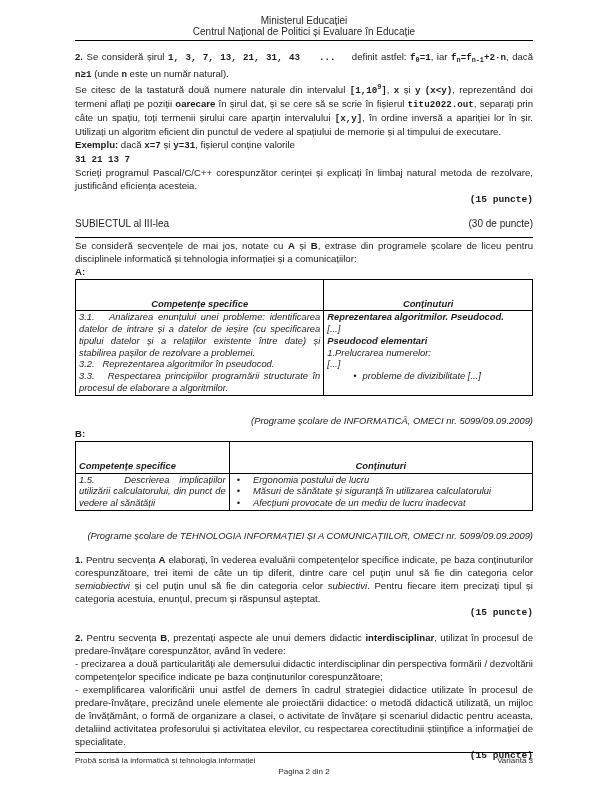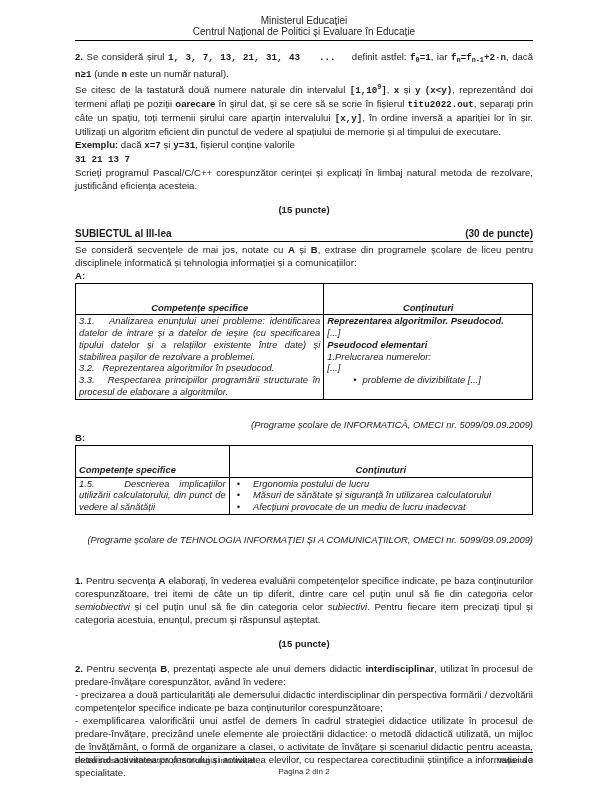--- a/index.html
+++ b/index.html
@@ -10,37 +10,37 @@
     font-family:"Liberation Sans","DejaVu Sans",sans-serif;
     font-size:9.6px;line-height:13px;color:#1c1c1c;
     box-sizing:border-box;
     padding:16px 73px 0 75px;
     overflow:hidden;
   }
   p{margin:0;}
   .doc-header{text-align:center;font-size:10px;line-height:10.5px;color:#2a2a2a;}
   .hrule{border-bottom:1.4px solid #000;margin-top:3px;margin-bottom:9px;}
   .just{text-align:justify;}
-  .points{text-align:center;font-weight:bold;margin-top:11px;}
+  .points{text-align:right;font-weight:bold;margin-top:1px;font-family:Liberation Mono, monospace;}
   .sub-heading{
     display:flex;justify-content:space-between;
-    font-weight:bold;font-size:10px;
+    font-weight:normal;font-size:10px;
     border-bottom:1.6px solid #000;
-    margin-top:11px;padding-bottom:1px;margin-bottom:1px;
+    margin-top:11px;padding-bottom:7px;margin-bottom:1px;
   }
   .label{font-weight:bold;}
   table{border-collapse:collapse;width:100%;table-layout:fixed;
     font-size:9.4px;line-height:11.8px;margin-top:1px;}
   th,td{border:1px solid #000;padding:0px 3px 1px 3px;vertical-align:top;}
   th{font-weight:bold;font-style:italic;text-align:center;padding-top:18px;}
   .ta th:first-child,.ta td:first-child{width:52.8%;}
   .tb th:first-child,.tb td:first-child{width:32.1%;}
   .tb th:first-child{text-align:left;}
   .source{font-style:italic;text-align:right;font-size:9.4px;line-height:12px;margin-top:19px;}
-  .mt{margin-top:28px;}
+  .mt{margin-top:11px;}
   .mt2{margin-top:12px;}
   
   .sg-p{}
   .sg-b{font-weight:bold;}
   .sg-i{font-style:italic;}
   .sg-m{font-family:"Liberation Mono","DejaVu Sans Mono",monospace;font-weight:bold;font-size:9.2px;}
   .sg-msub{font-family:"Liberation Mono","DejaVu Sans Mono",monospace;font-weight:bold;font-size:6.8px;vertical-align:-2px;}
   .sg-msup{font-family:"Liberation Mono","DejaVu Sans Mono",monospace;font-weight:bold;font-size:6.8px;vertical-align:3.5px;}
   
   .ln-j{font-style:italic;text-align:justify;}

